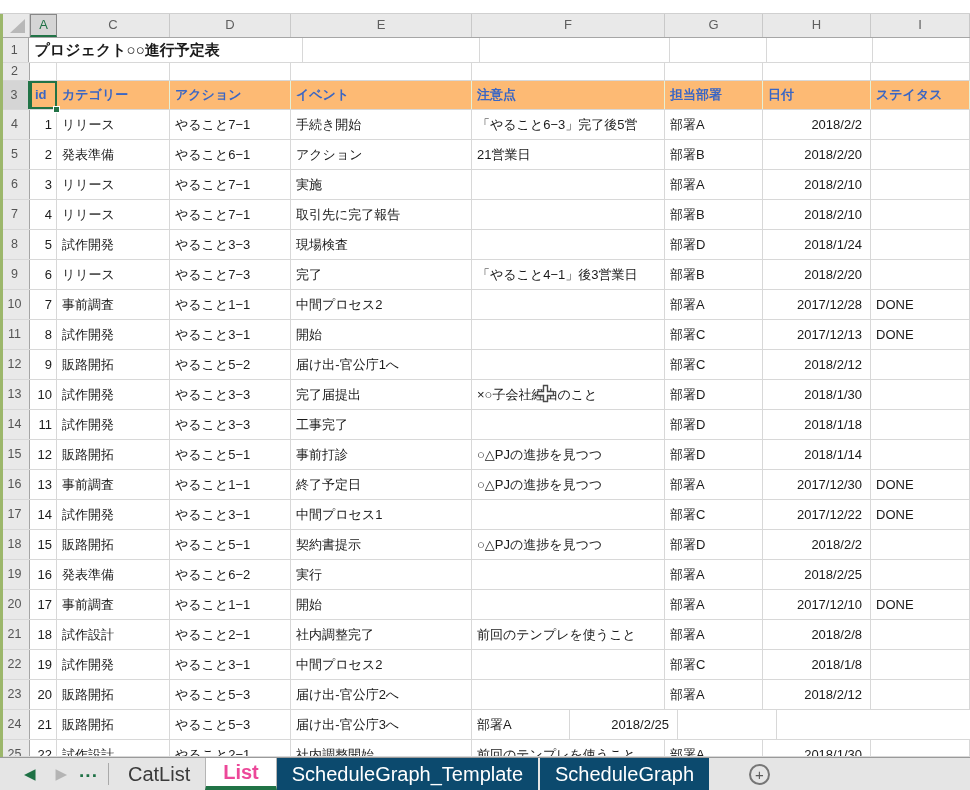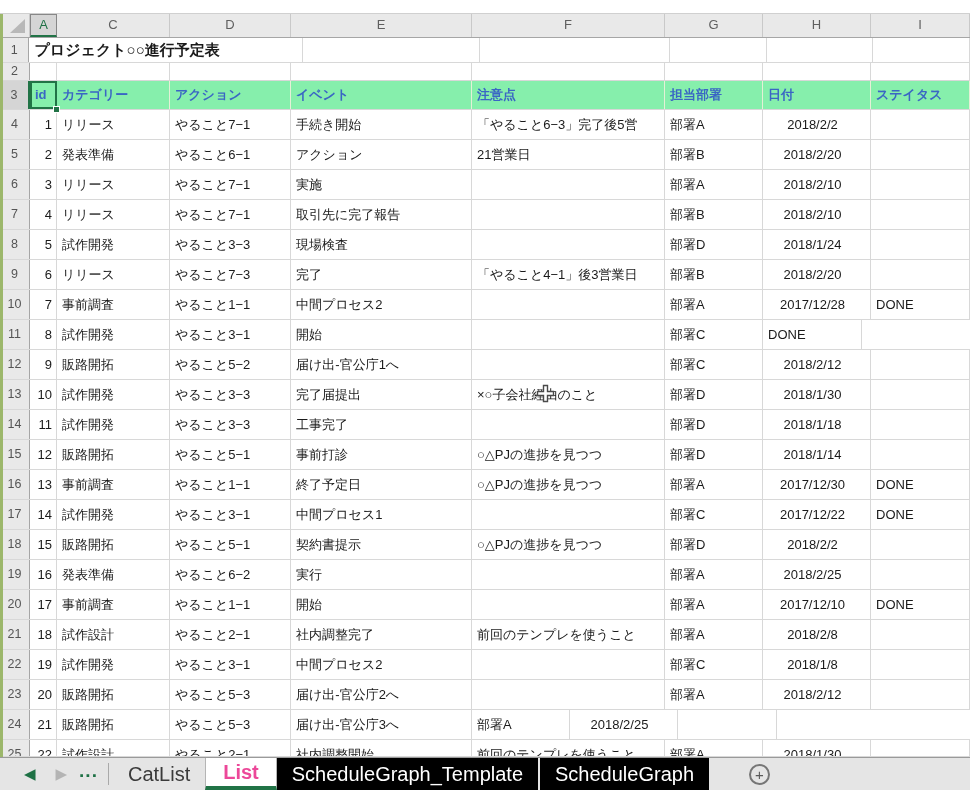--- a/index.html
+++ b/index.html
@@ -33,29 +33,29 @@
             text-align:center; padding-left:0; font-size:12.5px; }
   .r1 { height:25px; } .r1 .cell { line-height:24px; }
   .r2 { height:18px; } .r2 .cell { line-height:17px; }
   .r3 { height:29px; } .r3 .cell { line-height:28px; }
   .drow { height:30px; } .drow .cell { line-height:29px; }
   .drow.clipped { height:17px; }
 
   .titlecell { font-weight:bold; font-size:15px; overflow:visible; }
 
   
-  .r3 .hcell { background:#86efac; border-right:1px solid #e4f0d6; color:#3a66c4;
+  .r3 .hcell { background:#fdba74; border-right:1px solid #e4f0d6; color:#3a66c4;
                font-weight:bold; font-size:13px; }
   .r3 .rownum { background:#d5d5d5; border-right:2px solid #217346; }
   .selcell { position:relative; outline:2px solid #217346; outline-offset:-2px; overflow:visible; z-index:4; }
   .fillhandle { position:absolute; right:-4px; bottom:-4px; width:7px; height:7px;
                 background:#217346; border:1px solid #ffffff; z-index:6; }
 
   .num { text-align:right; padding-right:4px; padding-left:0; }
-  .date { text-align:center; padding-right:8px; padding-left:0; }
+  .date { text-align:right; padding-right:8px; padding-left:0; }
 
   
   .greenstrip { position:absolute; left:0; top:14px; width:3px; height:743px;
                 background:#9cb76b; z-index:7; }
 
   
   .cellcursor { position:absolute; left:536px; top:384px; z-index:8; }
 
   
   .tabbar { position:absolute; left:0; bottom:0; width:970px; height:33px;
@@ -64,21 +64,21 @@
   .navarr { align-self:center; font-size:15px; padding:0 10px; color:#1e7145; cursor:default; }
   .navarr:first-child { margin-left:14px; }
   .navarr.disabled { color:#b4b4b4; }
   .more { align-self:center; color:#1e7145; font-weight:bold; font-size:19px;
           letter-spacing:1px; padding:0 6px 6px 2px; }
   .vsep { align-self:center; width:1px; height:22px; background:#a9a9a9; margin:0 4px; }
   .tab { display:flex; align-items:center; padding:0 15px; color:#3a3a3a; white-space:nowrap; }
   .tab.active { background:#ffffff; color:#ec4899; font-weight:bold;
                 border-left:1px solid #b5b5b5; border-right:1px solid #b5b5b5;
                 border-bottom:4px solid #217346; padding:0 17px; }
-  .tab.dark { background:#000000; color:#ffffff; margin-right:2px; }
+  .tab.dark { background:#0c4a6e; color:#ffffff; margin-right:2px; }
   .addbtn { align-self:center; margin-left:38px; width:21px; height:21px; border:2px solid #767676;
             border-radius:50%; color:#5a5a5a; font-size:15px; line-height:17px; text-align:center; }
 </style>
 </head>
 <body>
 
 <div id="app">
 
   <div class="topstrip"></div>
 
@@ -209,20 +209,21 @@
         <div class="cell w-i">DONE</div>
       </div>
       <div class="row drow">
         <div class="cell rownum w-rn">11</div>
         <div class="cell w-a num">8</div>
         <div class="cell w-c">試作開発</div>
         <div class="cell w-d">やること3−1</div>
         <div class="cell w-e">開始</div>
         <div class="cell w-f"></div>
         <div class="cell w-g">部署C</div>
+        <div class="cell w-h date">2017/12/13</div>
         <div class="cell w-i">DONE</div>
       </div>
       <div class="row drow">
         <div class="cell rownum w-rn">12</div>
         <div class="cell w-a num">9</div>
         <div class="cell w-c">販路開拓</div>
         <div class="cell w-d">やること5−2</div>
         <div class="cell w-e">届け出-官公庁1へ</div>
         <div class="cell w-f"></div>
         <div class="cell w-g">部署C</div>

